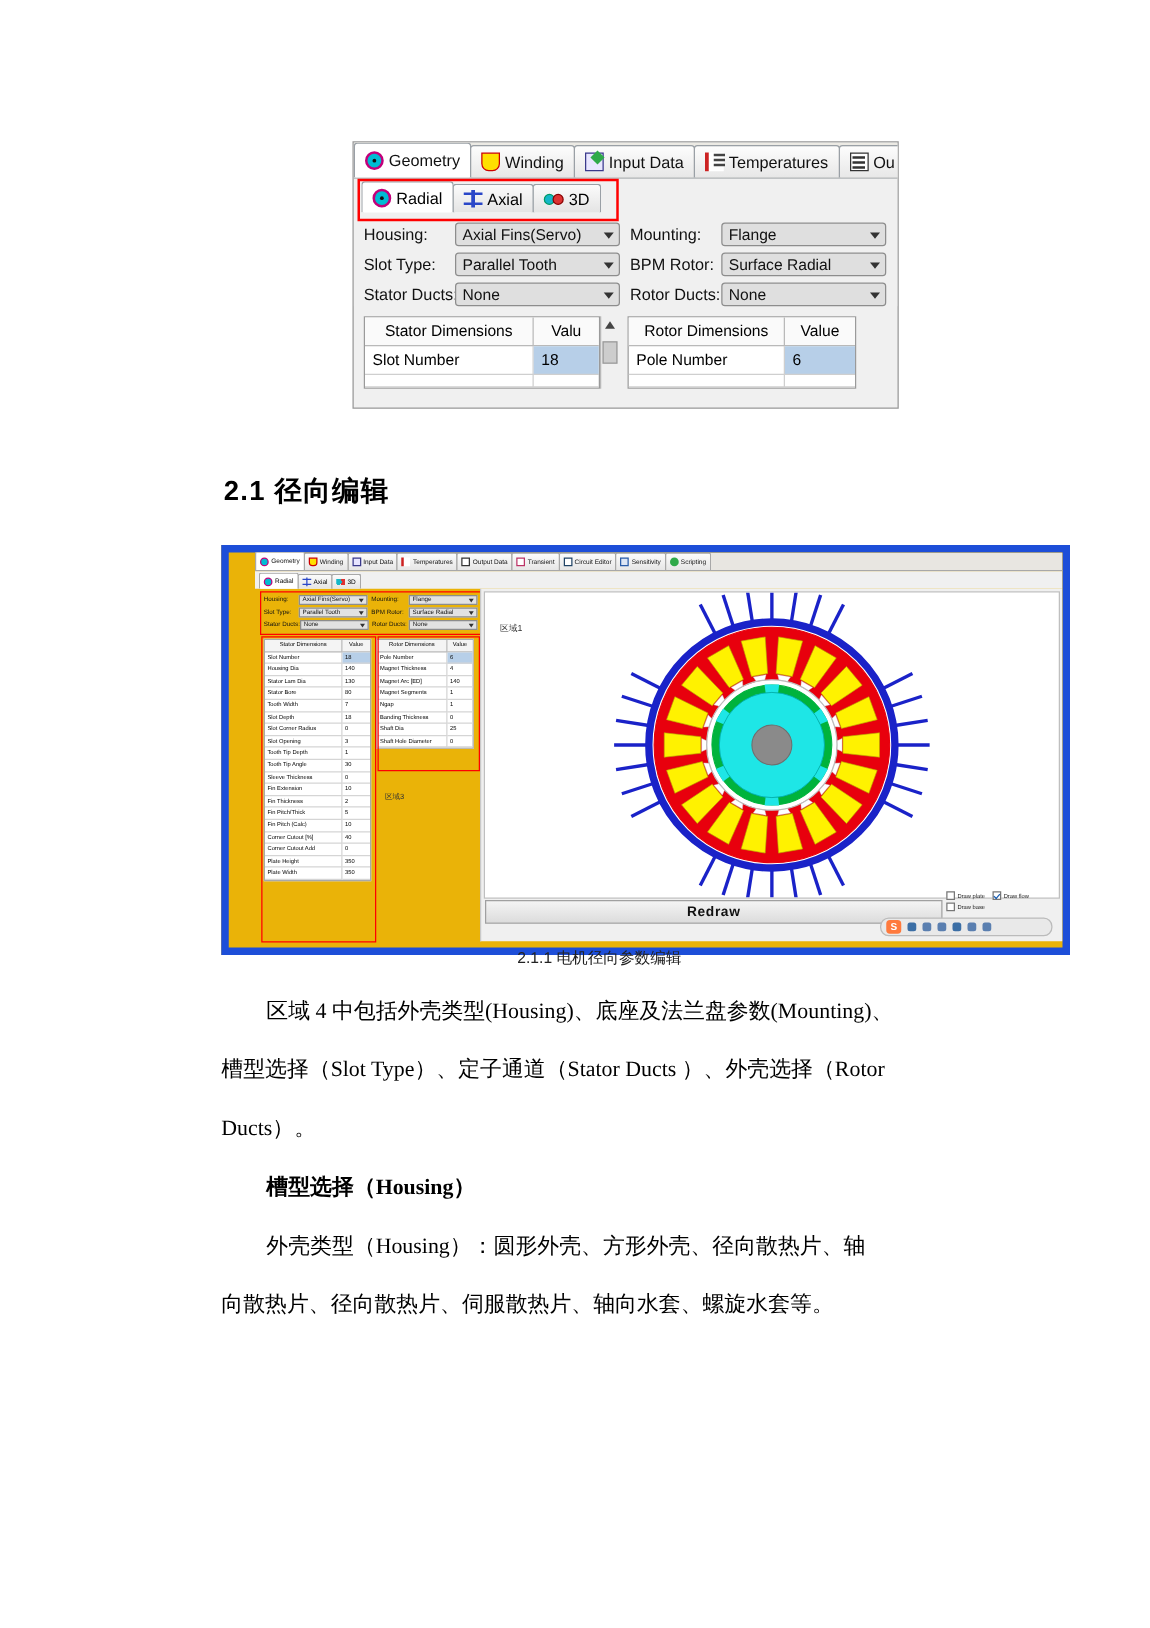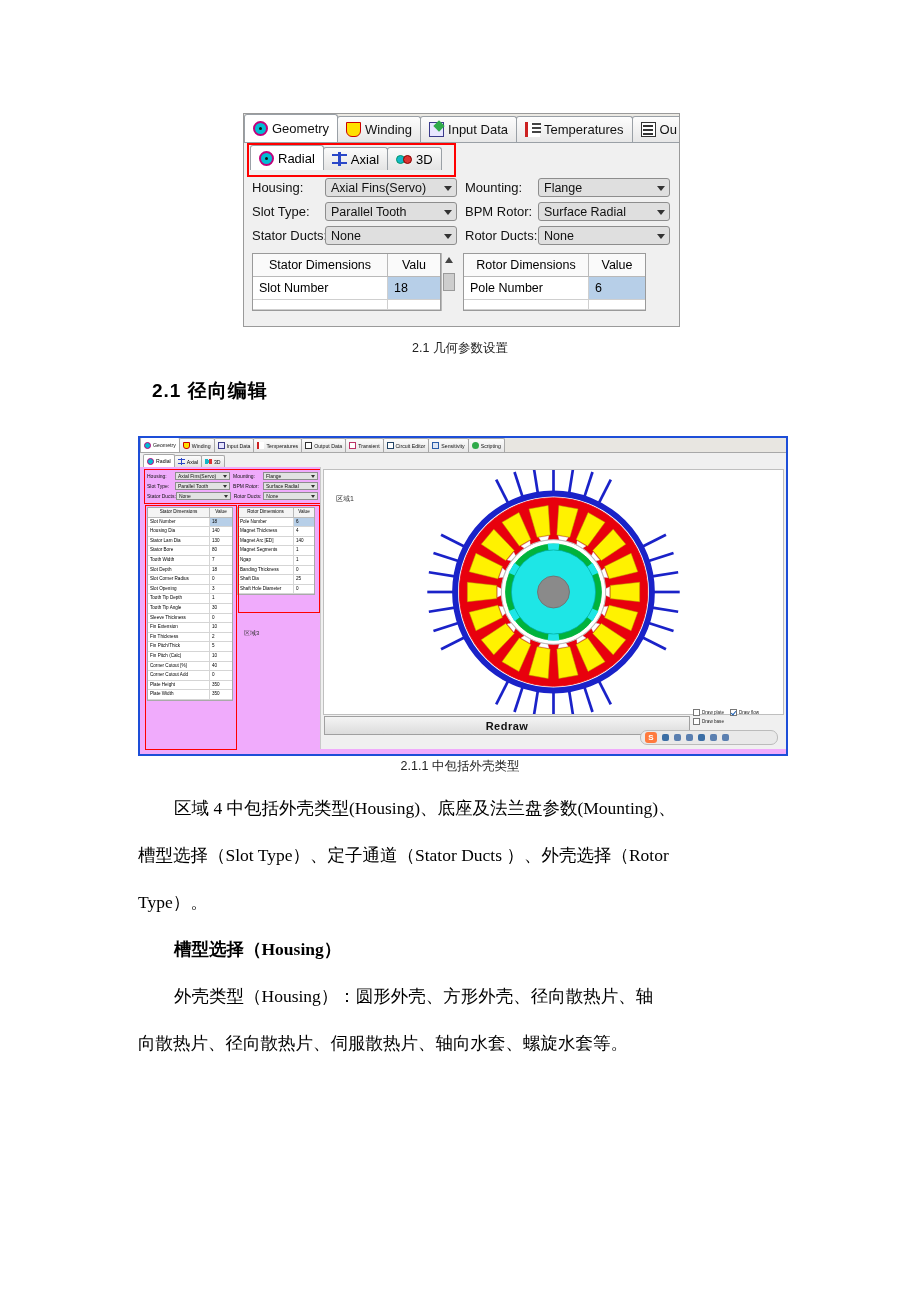--- a/index.html
+++ b/index.html
@@ -1,21 +1,21 @@
 <!DOCTYPE html>
 <html><head>
 <meta charset="utf-8">
 <style>
   html,body{margin:0;padding:0;}
   body{
     width:920px;height:1302px;background:#ffffff;
     font-family:"Liberation Serif","DejaVu Serif",serif;
     color:#000;overflow:hidden;position:relative;
   }
-  .page{position:absolute;inset:0;}
+  .page{position:absolute;inset:0;margin-left:39px;}
 
   
   .fig1{
     position:absolute;left:243px;top:113px;width:435px;height:212px;
     background:#f0f0f0;border:1px solid #9a9a9a;overflow:hidden;
     font-family:"Liberation Sans","DejaVu Sans",sans-serif;
   }
   .tabrow{
     display:flex;align-items:flex-end;height:28px;
     background:#eceae4;border-bottom:1px solid #9aa0a6;
@@ -82,29 +82,30 @@
   .cellsel{background:#b7cfe8;}
   .sbar{width:13px;background:#f0f0f0;border-left:1px solid #b9b9b9;position:relative;}
   .sbar .th{position:absolute;left:1px;top:20px;width:10px;height:16px;background:#cdcdcd;border:1px solid #9a9a9a;}
   .sbar .up{position:absolute;left:3px;top:4px;width:0;height:0;border-left:4px solid transparent;border-right:4px solid transparent;border-bottom:6px solid #444;}
 
   .cap{position:absolute;width:100%;text-align:center;font-size:12.5px;color:#222;
        font-family:"Liberation Sans","DejaVu Sans",sans-serif;}
 
   
   .h2{
-    position:absolute;left:152px;top:378px;font-size:19px;font-weight:bold;
+    position:absolute;left:140px;top:378px;font-size:22px;font-weight:bold;
     font-family:"Liberation Sans","DejaVu Sans",sans-serif;letter-spacing:1px;
   }
 
   
   .fig2{
     position:absolute;left:138px;top:436px;width:646px;height:316px;
-    background:#f0abfc;border:2px solid #1d4ed8;overflow:hidden;
+    background:#eab308;border:6px solid #1d4ed8;overflow:hidden;
     font-family:"Liberation Sans","DejaVu Sans",sans-serif;
+    padding-left:21px;
   }
   .f2tabrow{display:flex;align-items:flex-end;height:14px;background:#e8e6e1;border-bottom:1px solid #a8a8a8;}
   .f2tab{display:flex;align-items:center;gap:2px;height:13px;padding:0 3px;font-size:5.2px;color:#111;
          border:1px solid #a8a8a8;border-bottom:none;background:linear-gradient(#fcfcfc,#e6e6e6);
          margin-right:-1px;border-radius:2px 2px 0 0;white-space:nowrap;}
   .f2tab.active{background:#fff;height:14px;}
   .mico{width:7px;height:7px;display:inline-block;position:relative;flex:0 0 auto;}
   .mico-geo{border-radius:50%;background:#00bcd4;border:1px solid #c2007a;box-sizing:border-box;}
   .mico-win{background:#ffe000;border:1px solid #c00;border-radius:0 0 3px 3px;box-sizing:border-box;}
   .mico-inp{background:#e6e4ff;border:1px solid #3a3a8a;box-sizing:border-box;}
@@ -287,21 +288,20 @@
           <div class="cellsel" style="width:56px;border-right:none;">6</div>
         </div>
         <div class="row">
           <div style="width:125px;height:10px;"></div>
           <div style="width:56px;border-right:none;"></div>
         </div>
       </div>
     </div>
   </div>
 
-  <div class="cap" style="left:0;top:340px;">2.1  几何参数设置</div>
 
   <div class="h2">2.1  径向编辑</div>
 
   <div class="fig2">
 
     <div class="f2tabrow">
       <div class="f2tab active">
         <span class="mico mico-geo"></span>
         <span>Geometry</span>
       </div>
@@ -662,30 +662,30 @@
           <span class="tdot r"></span>
           <span class="tdot r"></span>
           <span class="tdot"></span>
           <span class="tdot r"></span>
           <span class="tdot r"></span>
         </div>
       </div>
     </div>
   </div>
 
-  <div class="cap" style="left:0;top:758px;">2.1.1  中包括外壳类型</div>
+  <div class="cap" style="left:0;top:758px;">2.1.1  电机径向参数编辑</div>
 
   <div class="para" style="left:138px;top:785px;width:648px;">
     <span style="margin-left:36px;">区域 4 中包括外壳类型(Housing)、底座及法兰盘参数(Mounting)、</span>
   </div>
   <div class="para" style="left:138px;top:832px;width:660px;">
     <span>槽型选择（Slot Type）、定子通道（Stator Ducts ）、外壳选择（Rotor</span>
   </div>
   <div class="para" style="left:138px;top:879px;width:648px;">
-    <span>Type）。</span>
+    <span>Ducts）。</span>
   </div>
 
   <div class="para" style="left:138px;top:926px;width:648px;">
     <span class="bold" style="margin-left:36px;">槽型选择（Housing）</span>
   </div>
 
   <div class="para" style="left:138px;top:973px;width:652px;">
     <span style="margin-left:36px;">外壳类型（Housing）：圆形外壳、方形外壳、径向散热片、轴</span>
   </div>
   <div class="para" style="left:138px;top:1020px;width:652px;">

